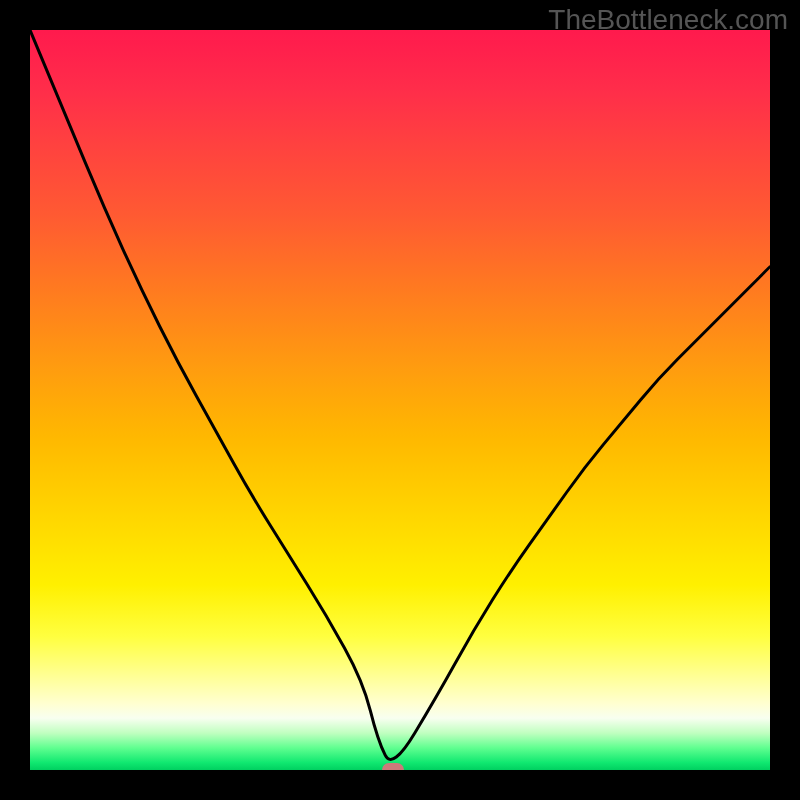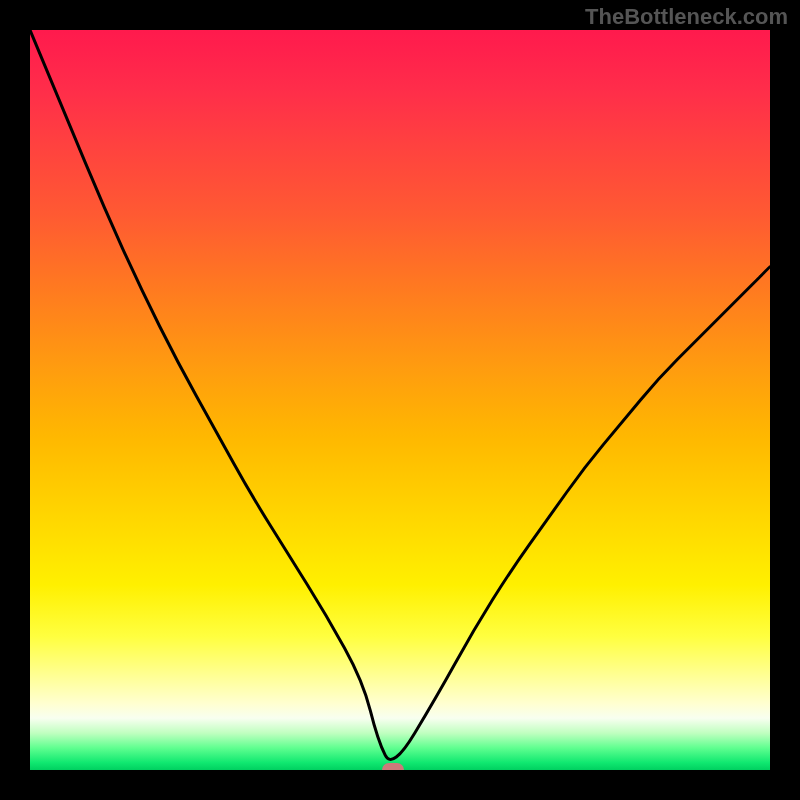--- a/index.html
+++ b/index.html
@@ -14,22 +14,22 @@
     position: relative;
     width: 800px;
     height: 800px;
     background: #000;
   }
   .watermark {
     position: absolute;
     top: 4px;
     right: 12px;
     color: #555;
-    font-size: 22px;
-    font-weight: 700;
+    font-size: 28px;
+    font-weight: 400;
     font-family: Arial, sans-serif;
     z-index: 10;
   }
   .plot-area {
     position: absolute;
     left: 30px;
     top: 30px;
     width: 740px;
     height: 740px;
     overflow: hidden;

